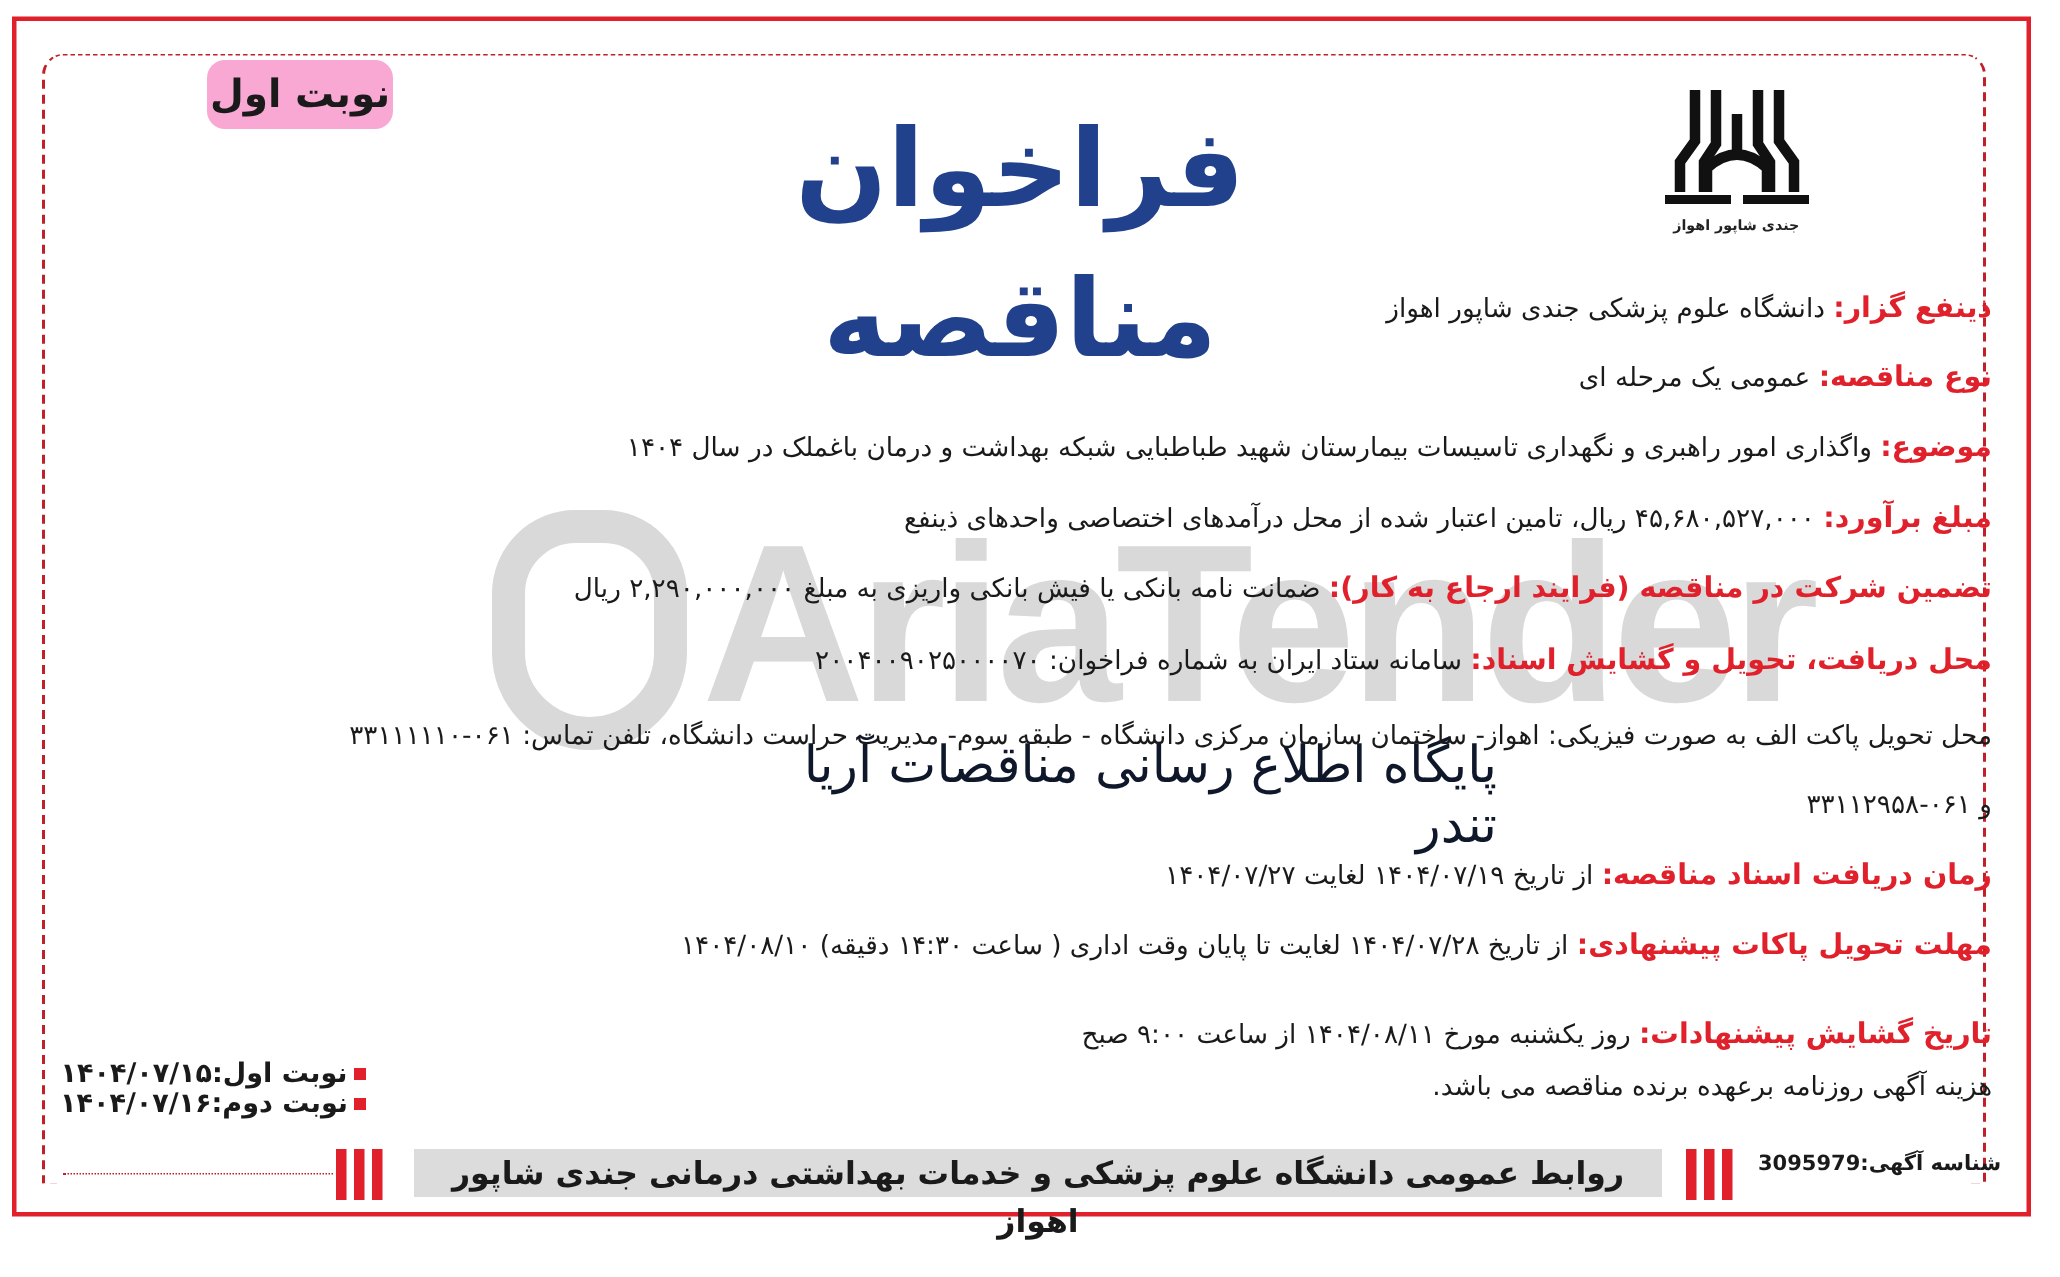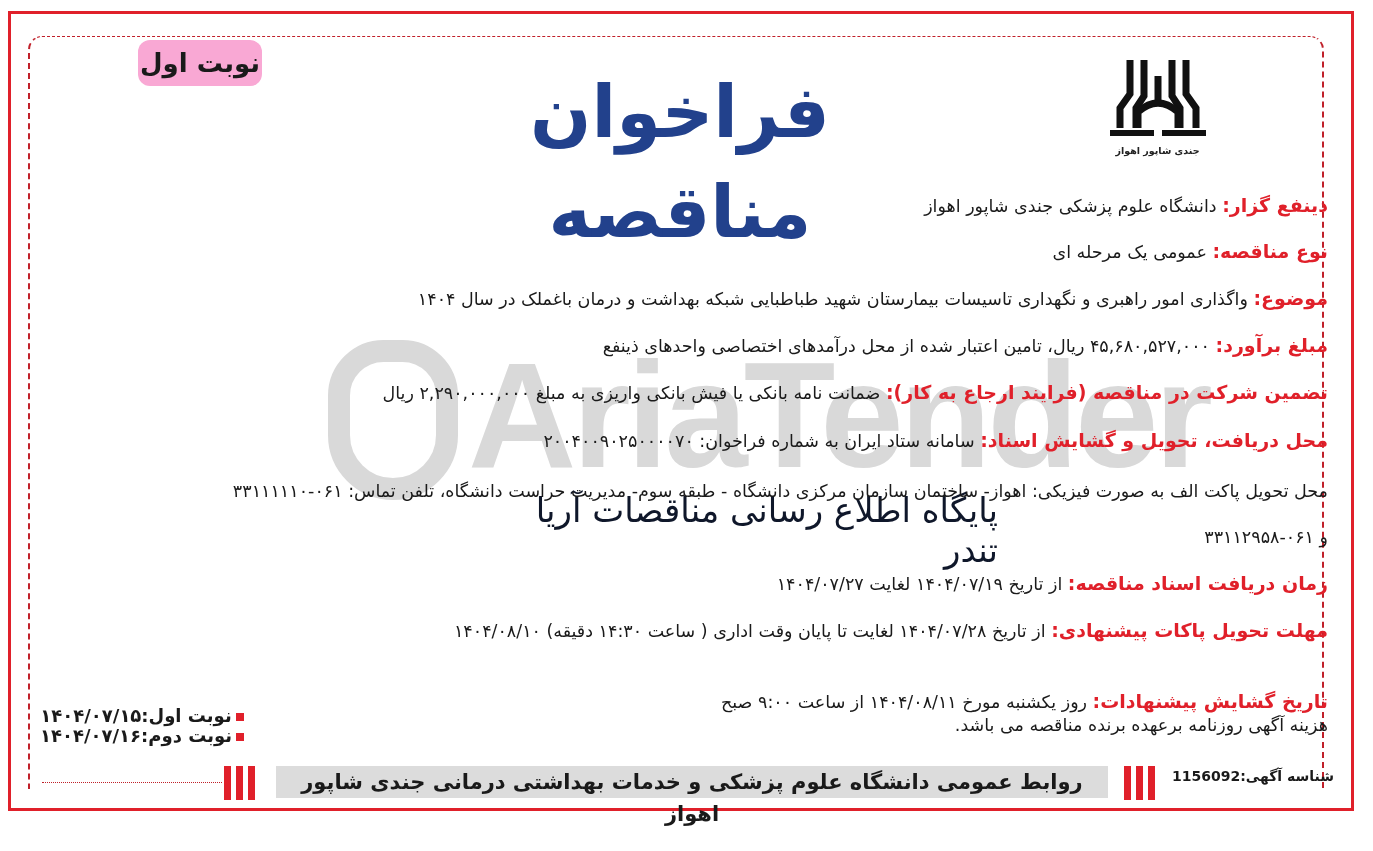--- a/index.html
+++ b/index.html
@@ -85,21 +85,21 @@
   <div class="row" style="top:0px"><span class="lab">ذینفع گزار:</span><span class="val"> دانشگاه علوم پزشکی جندی شاپور اهواز</span></div>
   <div class="row" style="top:46px"><span class="lab">نوع مناقصه:</span><span class="val"> عمومی یک مرحله ای</span></div>
   <div class="row" style="top:93px"><span class="lab">موضوع:</span><span class="val"> واگذاری امور راهبری و نگهداری تاسیسات بیمارستان شهید طباطبایی شبکه بهداشت و درمان باغملک در سال ۱۴۰۴</span></div>
   <div class="row" style="top:140px"><span class="lab">مبلغ برآورد:</span><span class="val"> ۴۵,۶۸۰,۵۲۷,۰۰۰ ریال، تامین اعتبار شده از محل درآمدهای اختصاصی واحدهای ذینفع</span></div>
   <div class="row" style="top:187px"><span class="lab">تضمین شرکت در مناقصه (فرایند ارجاع به کار):</span><span class="val"> ضمانت نامه بانکی یا فیش بانکی واریزی به مبلغ ۲,۲۹۰,۰۰۰,۰۰۰ ریال</span></div>
   <div class="row" style="top:235px"><span class="lab">محل دریافت، تحویل و گشایش اسناد:</span><span class="val"> سامانه ستاد ایران به شماره فراخوان: ۲۰۰۴۰۰۹۰۲۵۰۰۰۰۷۰</span></div>
   <div class="row" style="top:286px"><span class="val">محل تحویل پاکت الف به صورت فیزیکی: اهواز- ساختمان سازمان مرکزی دانشگاه - طبقه سوم- مدیریت حراست دانشگاه، تلفن تماس: ۰۶۱-۳۳۱۱۱۱۱۰</span></div>
   <div class="row" style="top:332px"><span class="val">و ۰۶۱-۳۳۱۱۲۹۵۸</span></div>
   <div class="row" style="top:378px"><span class="lab">زمان دریافت اسناد مناقصه:</span><span class="val"> از تاریخ ۱۴۰۴/۰۷/۱۹ لغایت ۱۴۰۴/۰۷/۲۷</span></div>
   <div class="row" style="top:425px"><span class="lab">مهلت تحویل پاکات پیشنهادی:</span><span class="val"> از تاریخ ۱۴۰۴/۰۷/۲۸ لغایت تا پایان وقت اداری ( ساعت ۱۴:۳۰ دقیقه) ۱۴۰۴/۰۸/۱۰</span></div>
-  <div class="row" style="top:496px"><span class="lab">تاریخ گشایش پیشنهادات:</span><span class="val"> روز یکشنبه مورخ ۱۴۰۴/۰۸/۱۱ از ساعت ۹:۰۰ صبح</span></div>
+  <div class="row" style="top:484px"><span class="lab">تاریخ گشایش پیشنهادات:</span><span class="val"> روز یکشنبه مورخ ۱۴۰۴/۰۸/۱۱ از ساعت ۹:۰۰ صبح</span></div>
   <div class="row" style="top:520px"><span class="val">هزینه آگهی روزنامه برعهده برنده مناقصه می باشد.</span></div>
 </div>
 
 <div class="notices">
   <div><span class="sq"></span><span>نوبت اول:</span><span>۱۴۰۴/۰۷/۱۵</span></div>
   <div><span class="sq"></span><span>نوبت دوم:</span><span>۱۴۰۴/۰۷/۱۶</span></div>
 </div>
 
 <div class="footer">
   <div class="dots" style="left:30px; width:180px;"></div>
@@ -107,14 +107,14 @@
       <span></span>
       <span></span>
       <span></span>
     </div>
   <div class="gray">روابط عمومی دانشگاه علوم پزشکی و خدمات بهداشتی درمانی جندی شاپور اهواز</div>
   <div class="bars" style="left:1112px;">
       <span></span>
       <span></span>
       <span></span>
     </div>
-  <div class="adid"><span>شناسه آگهی:</span><span>1156092</span></div>
+  <div class="adid"><span>شناسه آگهی:</span><span>3095979</span></div>
 </div>
 
 </body></html>

